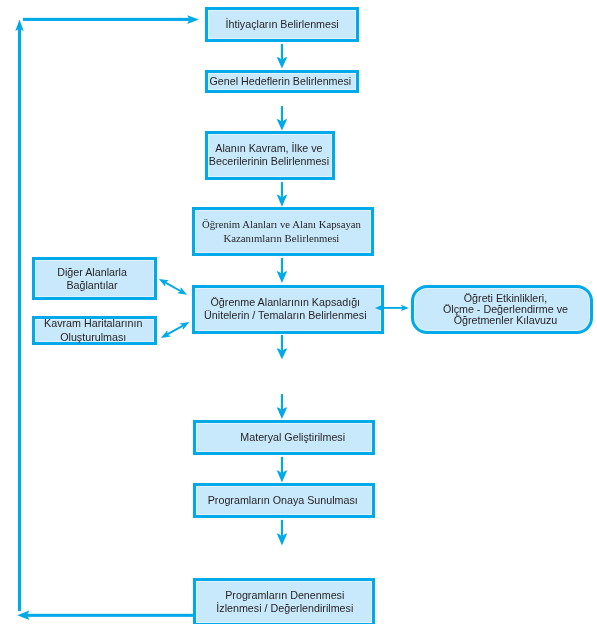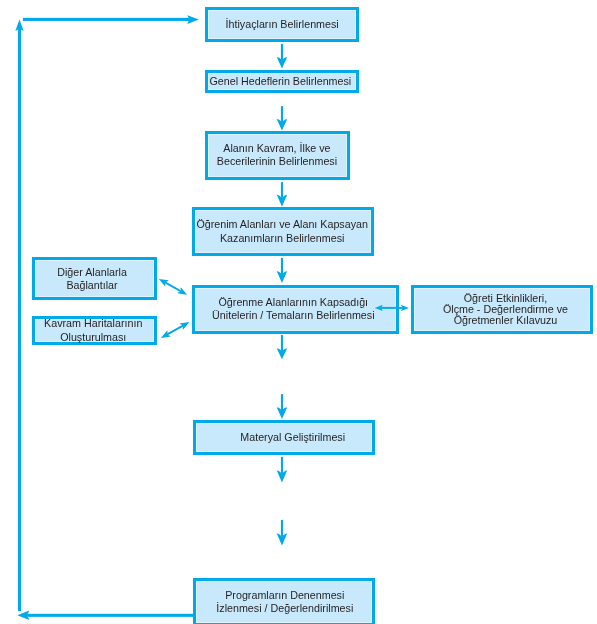--- a/index.html
+++ b/index.html
@@ -43,70 +43,75 @@
         <span>İhtiyaçların Belirlenmesi</span>
       </span>
   </div>
 
   <div class="node" style="left:205px;top:70px;width:154.2px;height:23px;padding-right:2.60px;">
     <span class="t">
         <span>Genel Hedeflerin Belirlenmesi</span>
       </span>
   </div>
 
-  <div class="node" style="left:205px;top:130.9px;width:145px;height:48.8px;padding-right:1.40px;">
+  <div class="node" style="left:205px;top:130.9px;width:130px;height:48.8px;padding-right:1.40px;">
     <span class="t">
         <span>Alanın Kavram, İlke ve</span>
         <span>Becerilerinin Belirlenmesi</span>
       </span>
   </div>
 
-  <div class="node" style="left:192px;top:207px;width:182px;height:49px;padding-right:2.60px;">
+  <div class="node" style="left:192px;top:207px;width:182px;height:49px;padding-right:2.60px;font-family:Liberation Serif, serif;">
     <span class="t">
         <span>Öğrenim Alanları ve Alanı Kapsayan</span>
         <span>Kazanımların Belirlenmesi</span>
       </span>
   </div>
 
-  <div class="node" style="left:192px;top:285px;width:207px;height:48.8px;padding-right:5.00px;">
+  <div class="node" style="left:192px;top:285px;width:192px;height:48.8px;padding-right:5.00px;">
     <span class="t">
         <span>Öğrenme Alanlarının Kapsadığı</span>
         <span>Ünitelerin / Temaların Belirlenmesi</span>
       </span>
   </div>
 
   <div class="node" style="left:32px;top:257px;width:125px;height:43.3px;padding-right:4.00px;align-items:center;">
     <span class="t">
         <span>Diğer Alanlarla</span>
         <span>Bağlantılar</span>
       </span>
   </div>
 
   <div class="node" style="left:32px;top:316px;width:125px;height:29px;padding-right:2.00px;">
     <span class="t">
         <span>Kavram Haritalarının</span>
         <span>Oluşturulması</span>
       </span>
   </div>
 
-  <div class="node tight" style="left:410.7px;top:285px;width:182.6px;height:48.7px;padding-left:6px;">
+  <div class="node tight" style="left:410.7px;top:285px;width:182.6px;height:48.7px;padding-left:6px;border-radius:16px;">
     <span class="t">
         <span>Öğreti Etkinlikleri,</span>
         <span>Ölçme - Değerlendirme ve</span>
         <span>Öğretmenler Kılavuzu</span>
       </span>
   </div>
 
 
   <div class="node" style="left:193px;top:420px;width:182px;height:34.9px;padding-left:17px;">
     <span class="t">
         <span>Materyal Geliştirilmesi</span>
       </span>
   </div>
 
+  <div class="node" style="left:193px;top:483px;width:182px;height:34.9px;padding-right:1.60px;">
+    <span class="t">
+        <span>Programların Onaya Sunulması</span>
+      </span>
+  </div>
 
   <div class="node" style="left:193px;top:546px;width:182px;height:48.4px;padding-left:1.40px;margin-top:32px;">
     <span class="t">
         <span>Programların Denenmesi</span>
         <span>İzlenmesi / Değerlendirilmesi</span>
       </span>
   </div>
 
   <svg class="layer" viewBox="0 0 597 624" width="597" height="624">
     <g fill="#00a9e8" shape-rendering="geometricPrecision">

